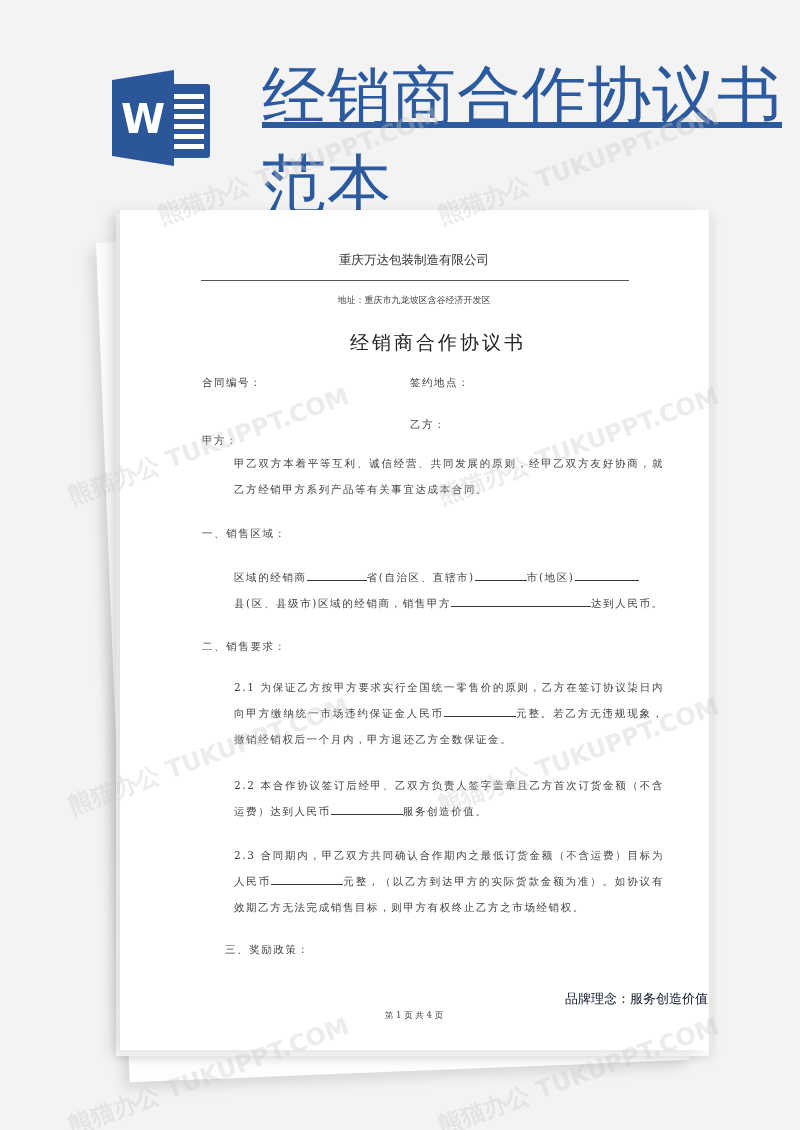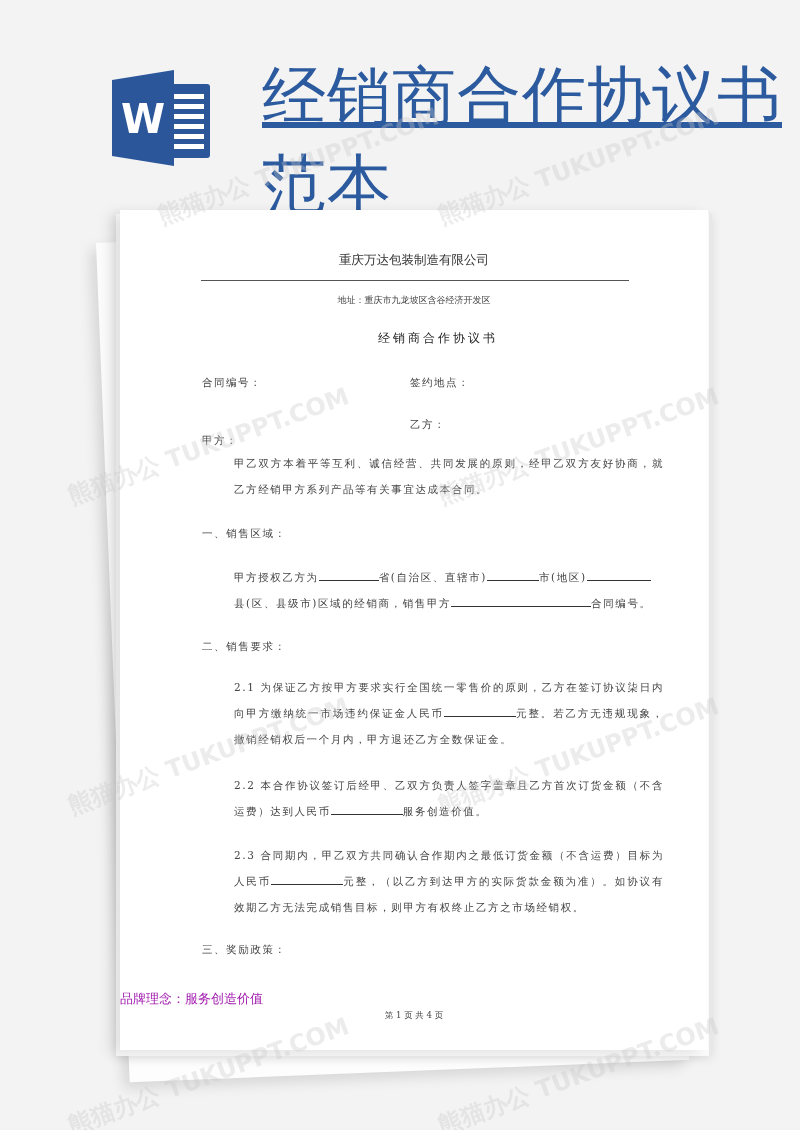--- a/index.html
+++ b/index.html
@@ -54,41 +54,41 @@
     .address {
       position: absolute; left: 0; right: 0; top: 59px; text-align: center;
       font-size: 9px; color: #444; margin-top: 25px;
     }
     .hr {
       position: absolute; left: 81px; width: 428px; top: 70px; height: 1px;
       background: #555;
     }
     .doc-title {
       position: absolute; left: 0; right: 0; top: 120px; text-align: center;
-      font-size: 12px; letter-spacing: 3px; color: #222;
+      font-size: 19px; letter-spacing: 3px; color: #222;
       font-family: "DejaVu Sans", sans-serif;
       margin-left: 48px;
     }
     .field {
       position: absolute; font-size: 10.5px; color: #444; letter-spacing: 1.5px;
     }
     .para {
       position: absolute; left: 82px; width: 430px; font-size: 10.5px;
       line-height: 26px; color: #444; letter-spacing: 1.6px; text-align: justify; margin-left: 32px;
     }
     .section {
       position: absolute; left: 82px; font-size: 10.5px; color: #444; letter-spacing: 1.6px;
     }
     .blank {
       display: inline-block; border-bottom: 1px solid #333; height: 12px;
       vertical-align: baseline;
     }
     .footer-brand {
-      position: absolute; left: 0; right: 0; top: 780px; text-align: left;
-      font-size: 13px; color: #a21caf;
+      position: absolute; left: 0; right: 0; top: 780px; text-align: right;
+      font-size: 13px; color: #0f172a;
     }
     .footer-page {
       position: absolute; left: 0; right: 0; top: 800px; text-align: center;
       font-size: 8.5px; color: #444;
     }
   </style>
 </head>
 <body>
 
 <div class="word-icon">
@@ -119,39 +119,39 @@
     <div class="field" style="left:82px; top:166px;">合同编号：</div>
     <div class="field" style="left:290px; top:166px;">签约地点：</div>
     <div class="field" style="left:82px; top:224px;">甲方：</div>
     <div class="field" style="left:290px; top:208px;">乙方：</div>
 
     <div class="para" style="top:240px;">甲乙双方本着平等互利、诚信经营、共同发展的原则，经甲乙双方友好协商，就乙方经销甲方系列产品等有关事宜达成本合同。</div>
 
     <div class="section" style="top:317px;">一、销售区域：</div>
 
     <div class="para" style="top:354px;">
-      <span>甲方授权乙方为</span><span class="blank" style="width:60px"></span><span>省(自治区、直辖市)</span><span class="blank" style="width:52px"></span><span>市(地区)</span><span class="blank" style="width:64px"></span><br>
-      <span>县(区、县级市)区域的经销商，销售甲方</span><span class="blank" style="width:140px"></span><span>合同编号。</span>
+      <span>区域的经销商</span><span class="blank" style="width:60px"></span><span>省(自治区、直辖市)</span><span class="blank" style="width:52px"></span><span>市(地区)</span><span class="blank" style="width:64px"></span><br>
+      <span>县(区、县级市)区域的经销商，销售甲方</span><span class="blank" style="width:140px"></span><span>达到人民币。</span>
     </div>
 
     <div class="section" style="top:430px;text-align:right;">二、销售要求：</div>
 
     <div class="para" style="top:464px;">
       <span>2.1 为保证乙方按甲方要求实行全国统一零售价的原则，乙方在签订协议柒日内向甲方缴纳统一市场违约保证金人民币</span><span class="blank" style="width:72px"></span><span>元整。若乙方无违规现象，撤销经销权后一个月内，甲方退还乙方全数保证金。</span>
     </div>
 
     <div class="para" style="top:562px;">
       <span>2.2 本合作协议签订后经甲、乙双方负责人签字盖章且乙方首次订货金额（不含运费）达到人民币</span><span class="blank" style="width:72px"></span><span>服务创造价值。</span>
     </div>
 
     <div class="para" style="top:632px;">
       <span>2.3 合同期内，甲乙双方共同确认合作期内之最低订货金额（不含运费）目标为人民币</span><span class="blank" style="width:72px"></span><span>元整，（以乙方到达甲方的实际货款金额为准）。如协议有效期乙方无法完成销售目标，则甲方有权终止乙方之市场经销权。</span>
     </div>
 
-    <div class="section" style="top:733px;">三、奖励政策：</div>
+    <div class="section" style="top:733px;margin-left:23px;">三、奖励政策：</div>
 
     <div class="footer-brand">品牌理念：服务创造价值</div>
     <div class="footer-page">第 1 页 共 4 页</div>
   </div>
 </div>
 
 <div class="wm" style="left:150px; top:150px;">熊猫办公 TUKUPPT.COM</div>
 <div class="wm" style="left:430px; top:150px;">熊猫办公 TUKUPPT.COM</div>
 <div class="wm" style="left:60px; top:430px;">熊猫办公 TUKUPPT.COM</div>
 <div class="wm" style="left:430px; top:430px;">熊猫办公 TUKUPPT.COM</div>

